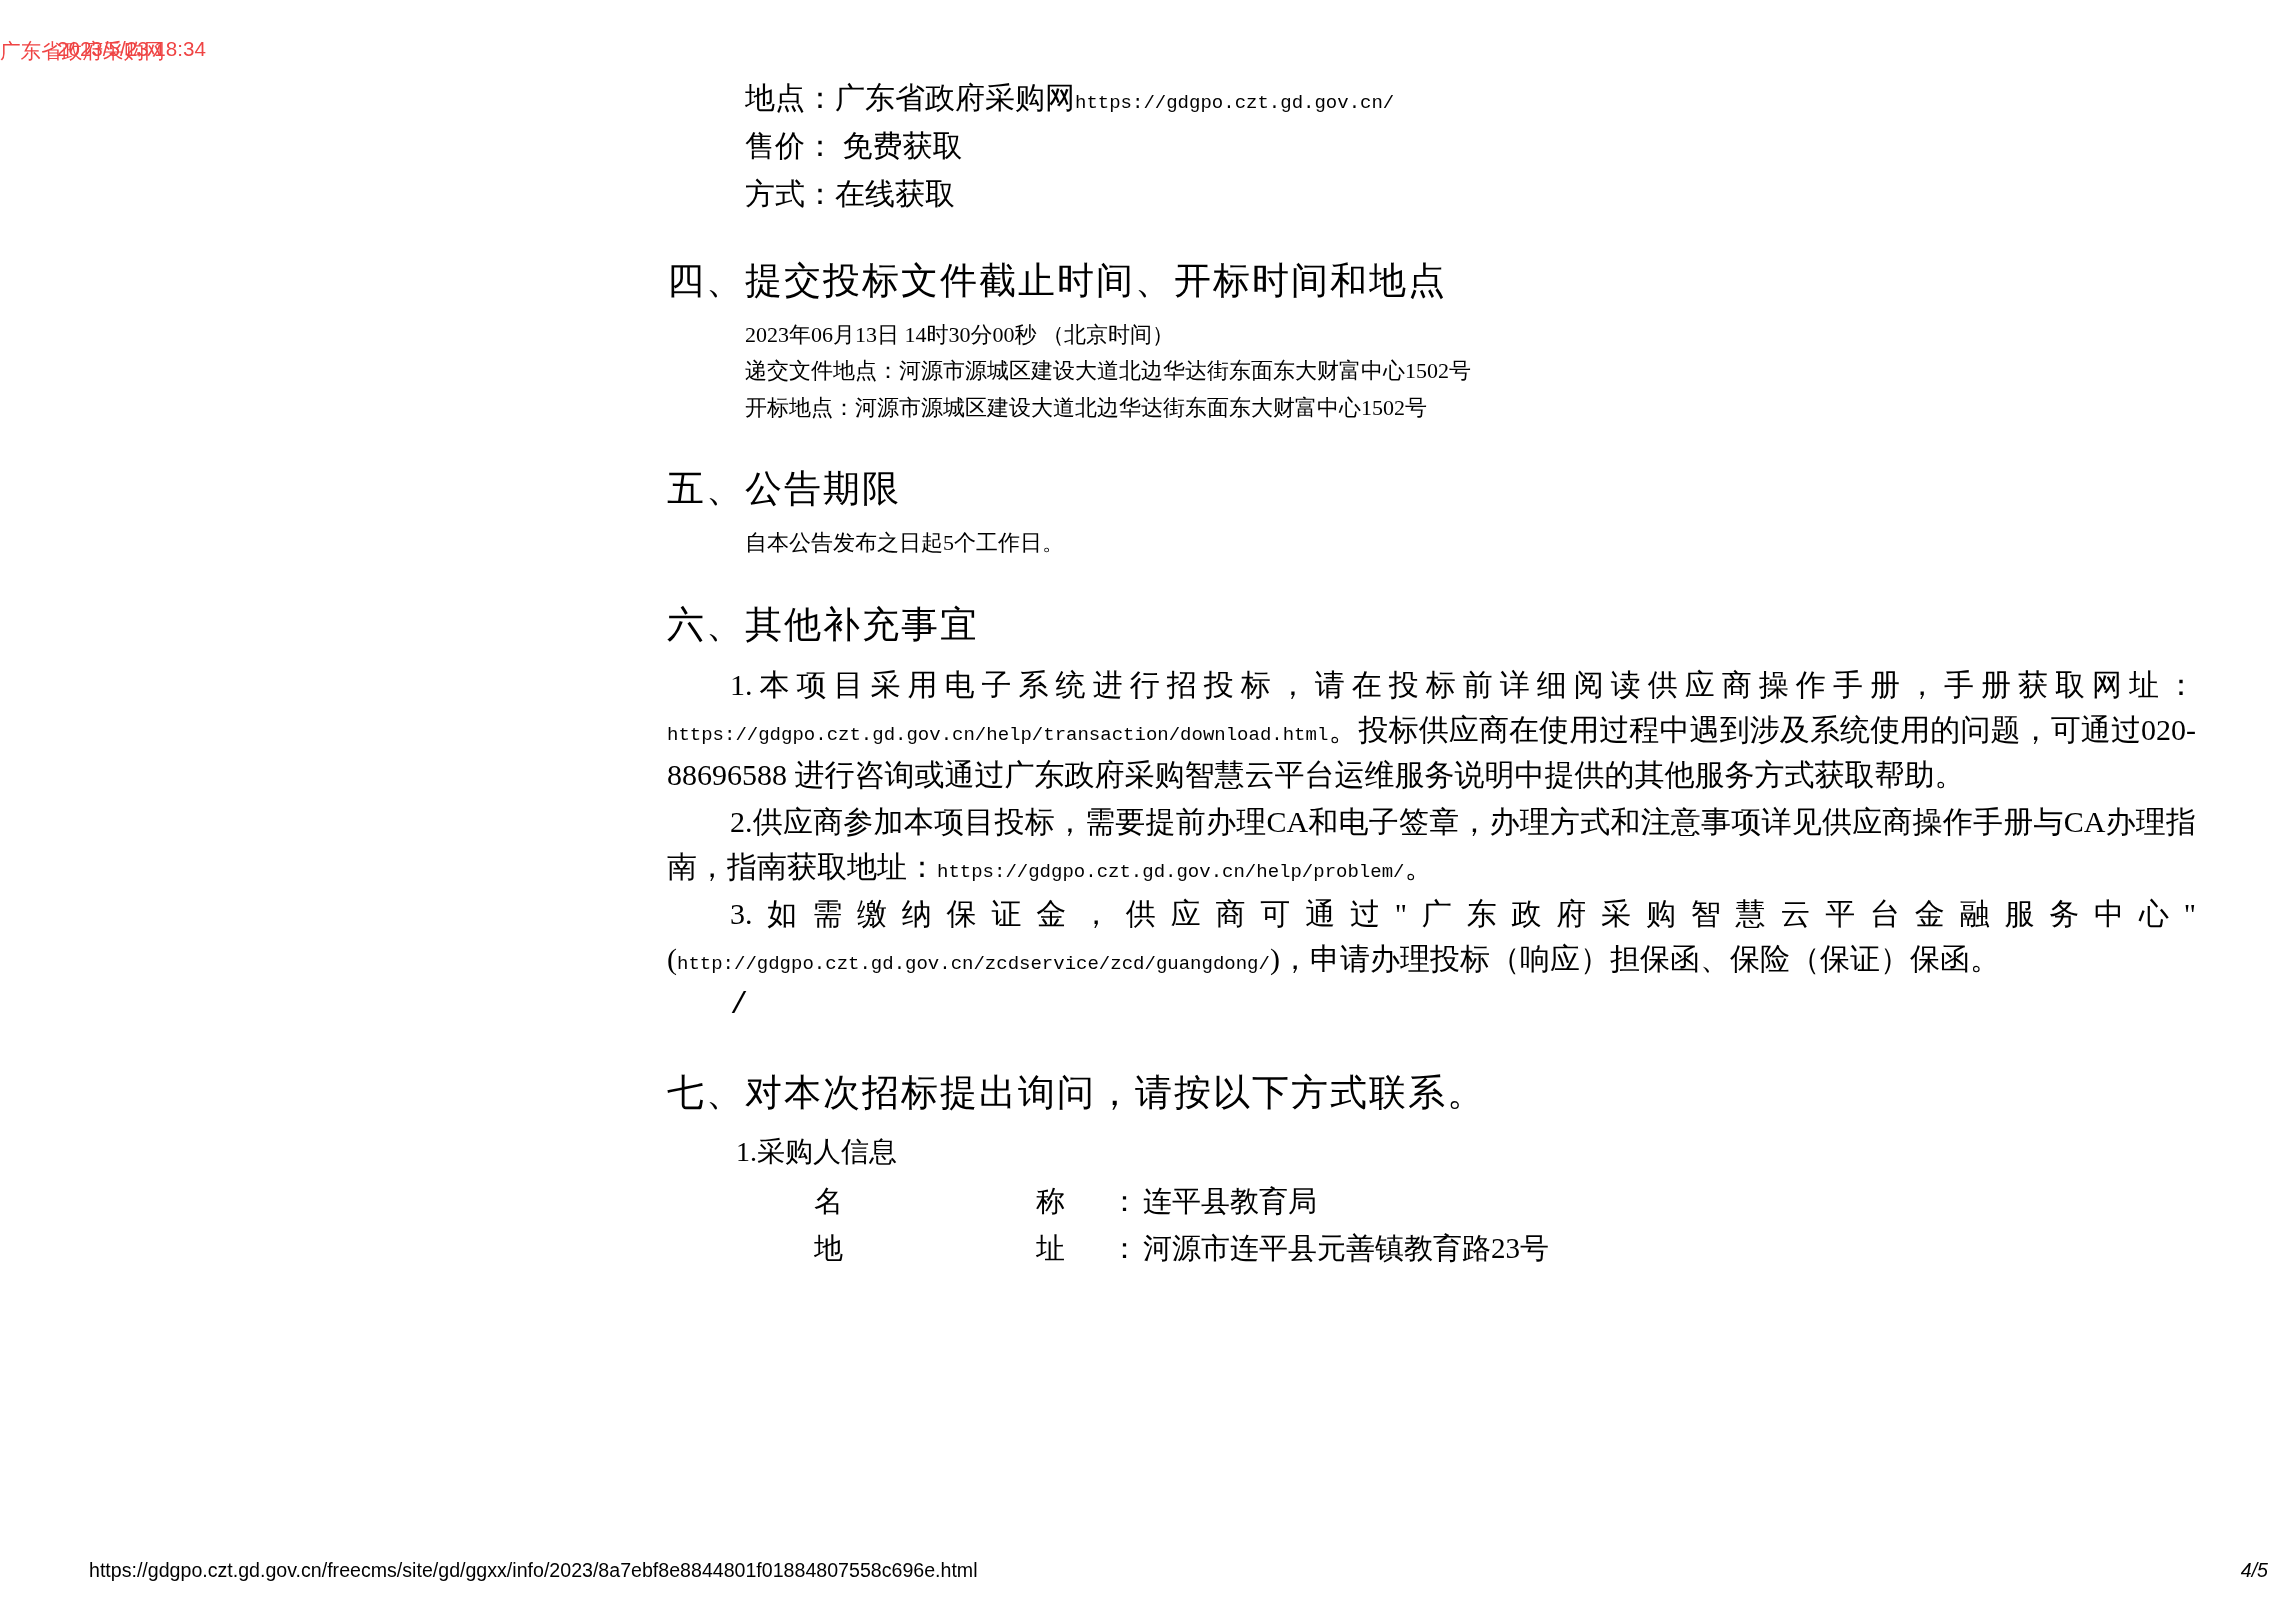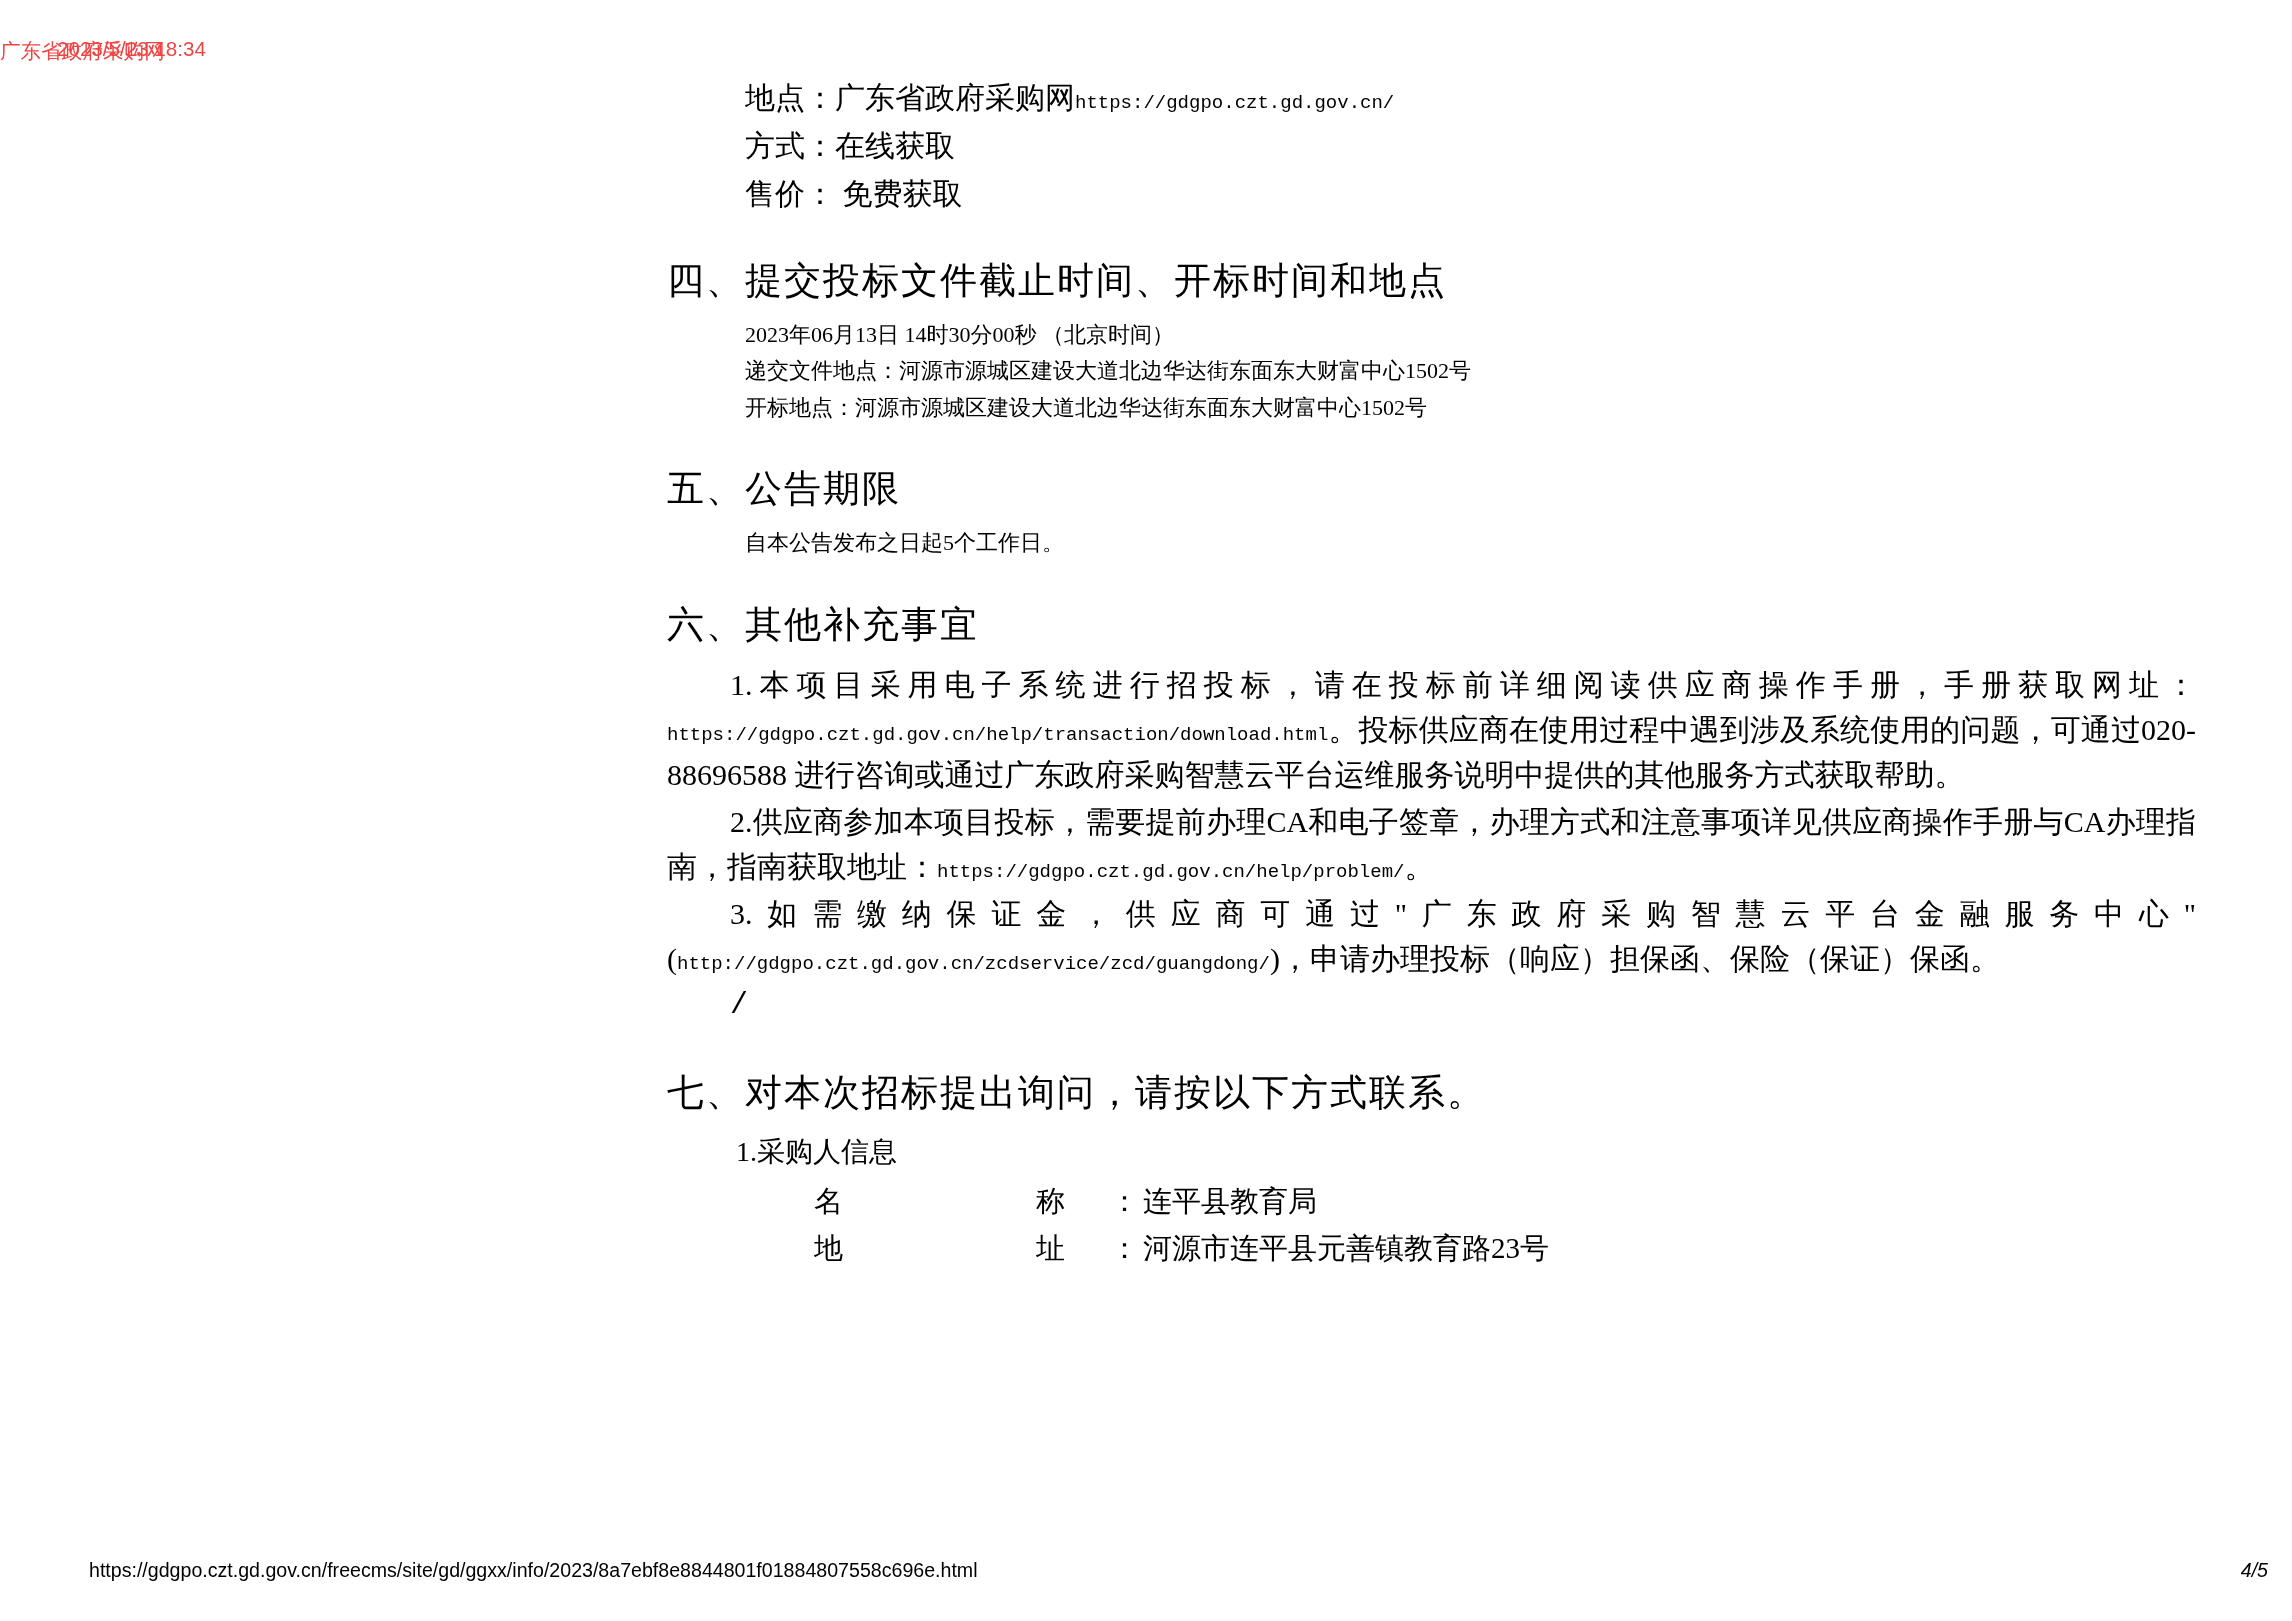--- a/index.html
+++ b/index.html
@@ -159,24 +159,24 @@
     <span class="hdr-title">广东省政府采购网</span>
   </div>
 
   <div class="doc-body">
 
     <div class="lead-block">
       <div class="lead-line">
         <span>地点：广东省政府采购网</span><span class="mono">https://gdgpo.czt.gd.gov.cn/</span>
       </div>
       <div class="lead-line">
-        <span>方式：在线获取</span>
+        <span>售价：  免费获取</span>
       </div>
       <div class="lead-line">
-        <span>售价：  免费获取</span>
+        <span>方式：在线获取</span>
       </div>
     </div>
 
     <h2 class="section-heading">四、提交投标文件截止时间、开标时间和地点</h2>
     <p class="para nowrap">2023年06月13日  14时30分00秒  （北京时间）</p>
     <p class="para nowrap">递交文件地点：河源市源城区建设大道北边华达街东面东大财富中心1502号</p>
     <p class="para nowrap">开标地点：河源市源城区建设大道北边华达街东面东大财富中心1502号</p>
 
     <h2 class="section-heading">五、公告期限</h2>
     <p class="para nowrap">自本公告发布之日起5个工作日。</p>

